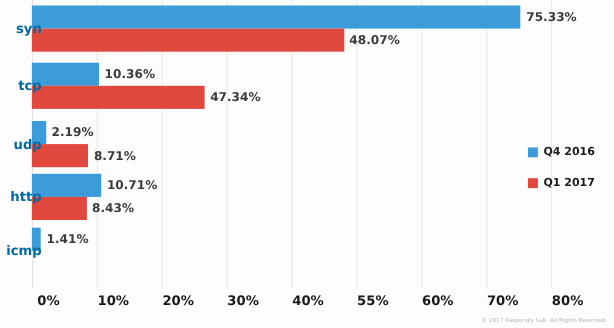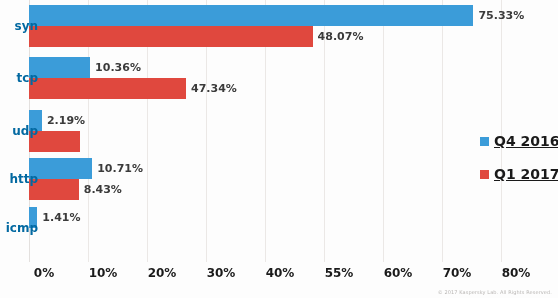--- a/index.html
+++ b/index.html
@@ -108,25 +108,24 @@
     align-items: center;
     margin-bottom: 17px;
   }
   .legend-swatch {
     width: 9px;
     height: 9px;
     margin-right: 5px;
     flex: 0 0 auto;
   }
   .legend-text {
-    font-size: 14px;
+    font-size: 10px;
     font-weight: bold;
     color: #1a1a1a;
     white-space: nowrap;
-    text-decoration: underline;
   }
 
   
   .copyright {
     position: absolute;
     right: 6px;
     bottom: 3px;
     font-size: 5px;
     color: #b9b6b4;
     white-space: nowrap;
@@ -171,20 +170,21 @@
             <div class="bar-label" style="left: 157.058px;">47.34%</div>
           </div>
         </div>
         <div class="cat-group" style="top: 110px;">
           <div class="bar-row">
             <div class="bar s0" style="width: 12.921px; background: rgb(59, 156, 217);"></div>
             <div class="bar-label" style="left: 12.921px;">2.19%</div>
           </div>
           <div class="bar-row">
             <div class="bar s1" style="width: 51.389px; background: rgb(224, 72, 62);"></div>
+            <div class="bar-label" style="left: 51.389px;">8.71%</div>
           </div>
         </div>
         <div class="cat-group" style="top: 158px;">
           <div class="bar-row">
             <div class="bar s0" style="width: 63.189px; background: rgb(59, 156, 217);"></div>
             <div class="bar-label" style="left: 63.189px;">10.71%</div>
           </div>
           <div class="bar-row">
             <div class="bar s1" style="width: 49.737px; background: rgb(224, 72, 62);"></div>
             <div class="bar-label" style="left: 49.737px;">8.43%</div>

